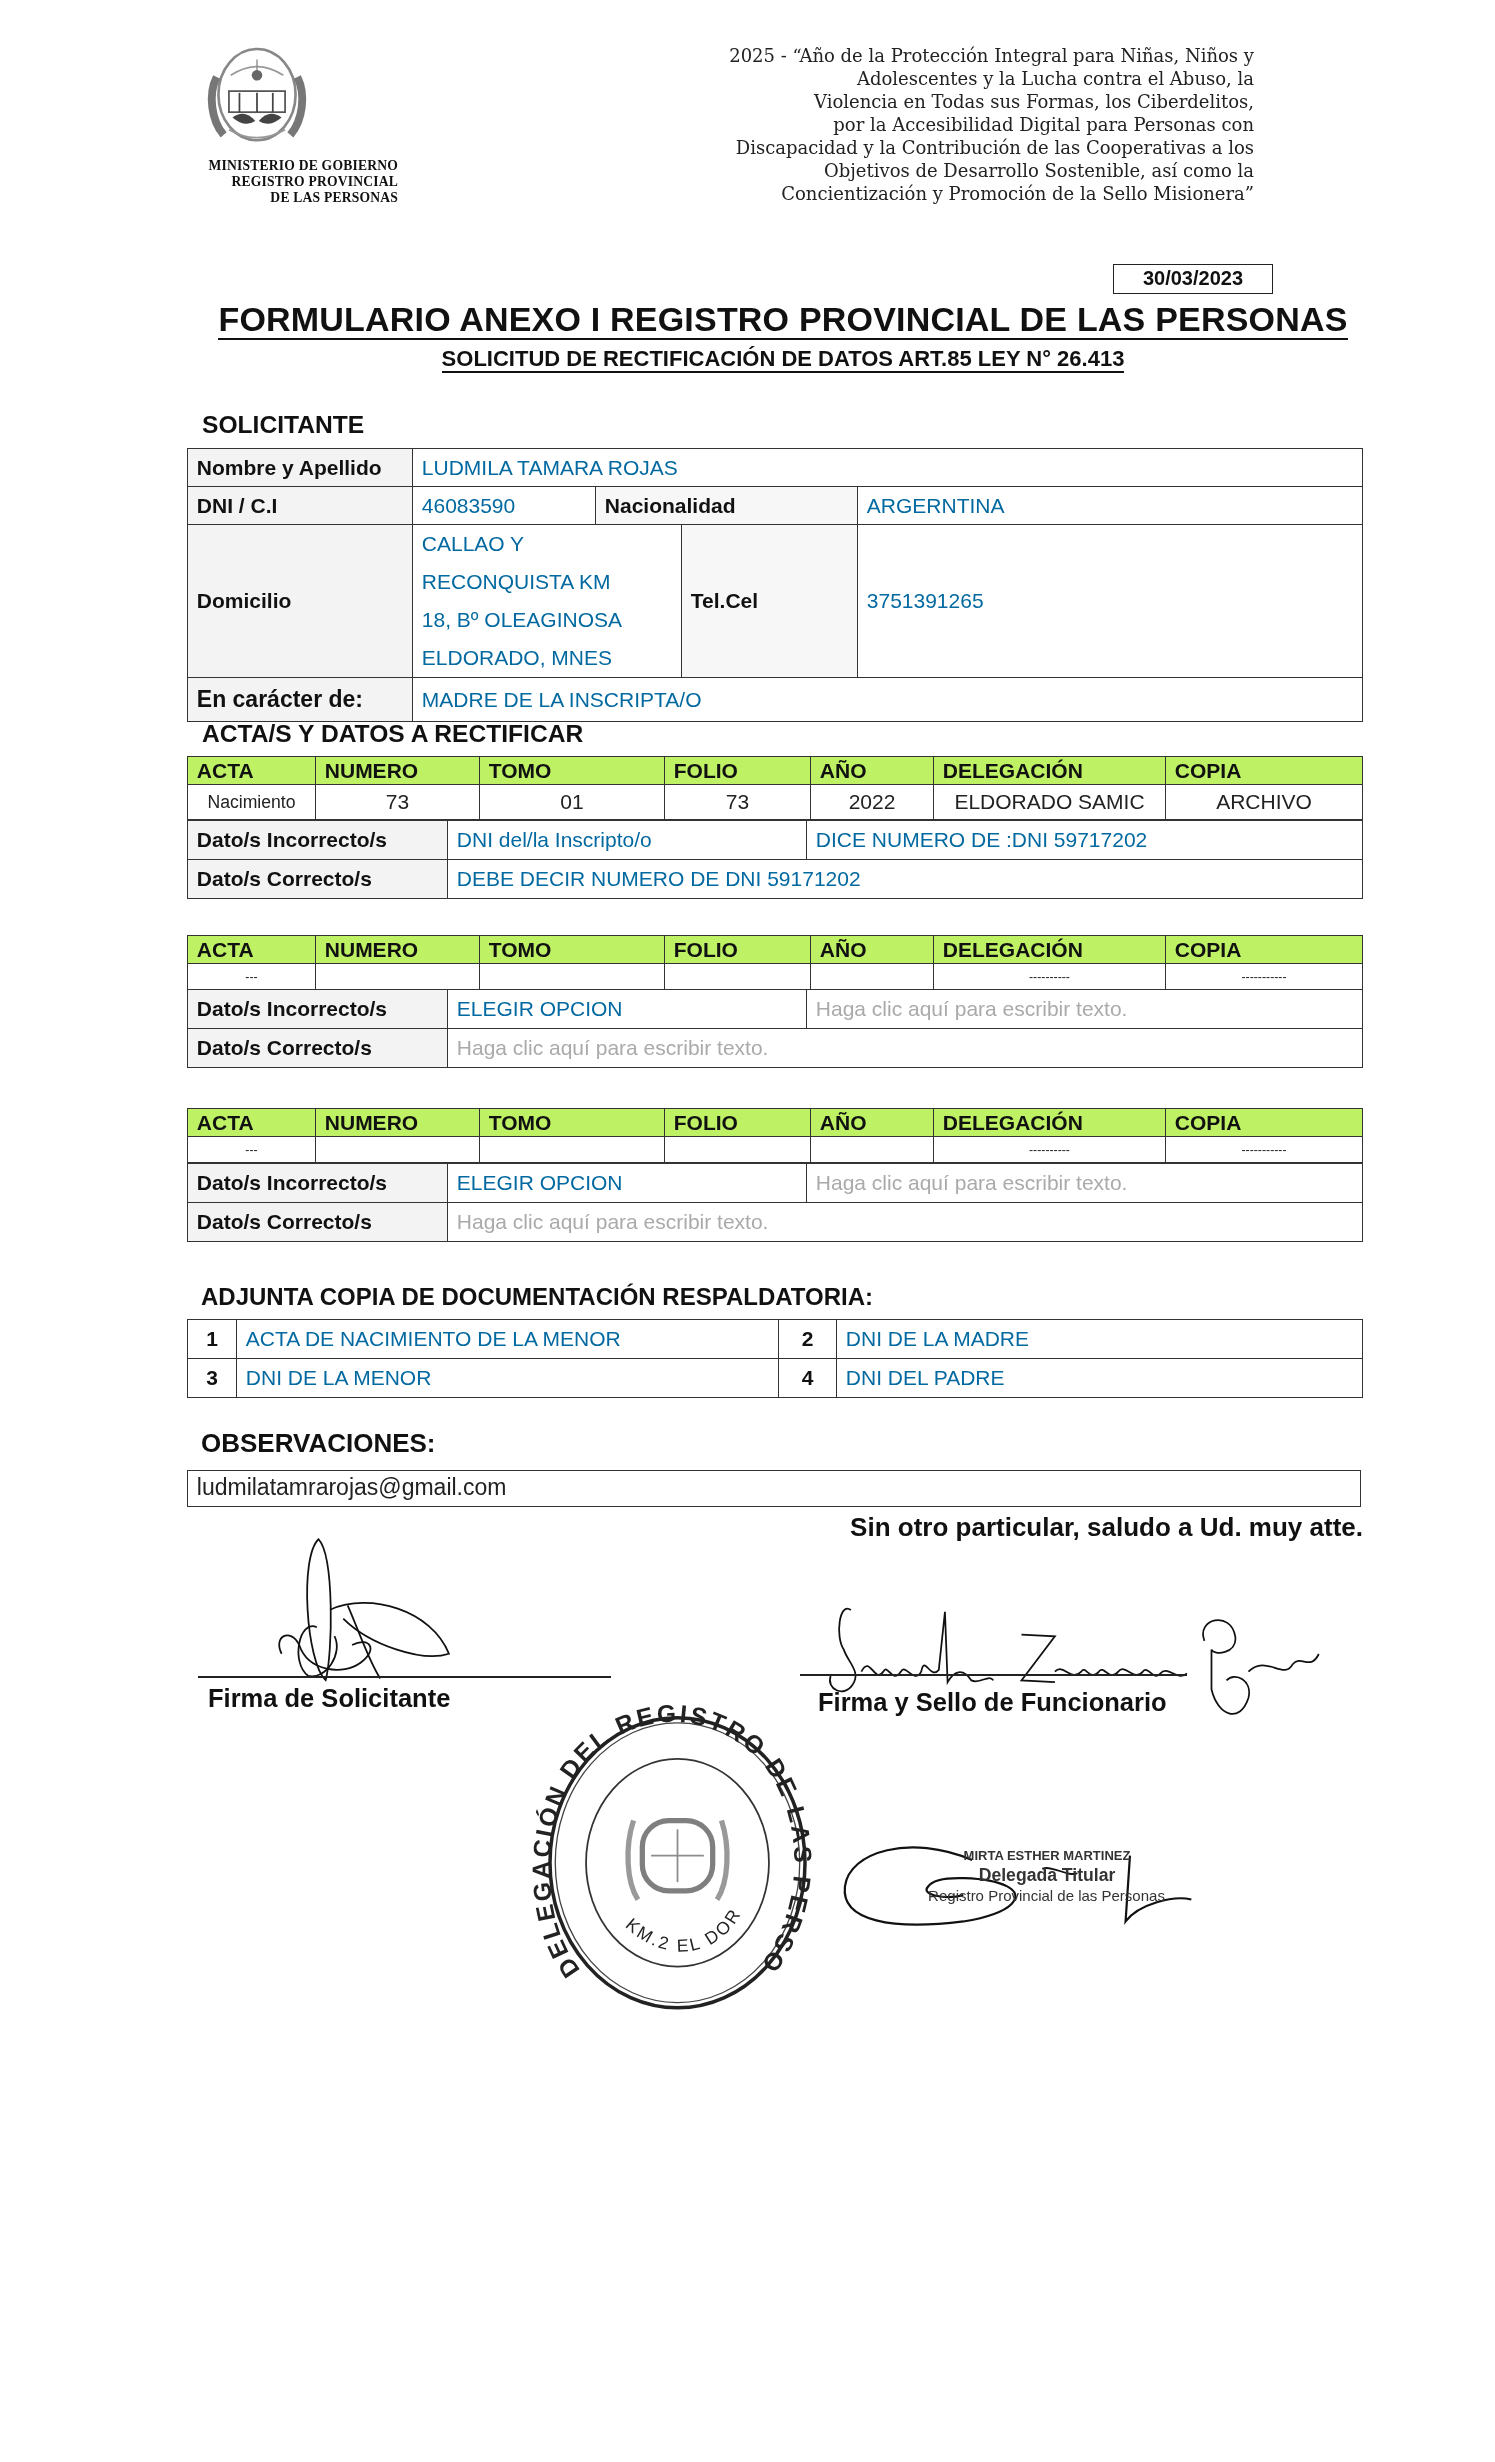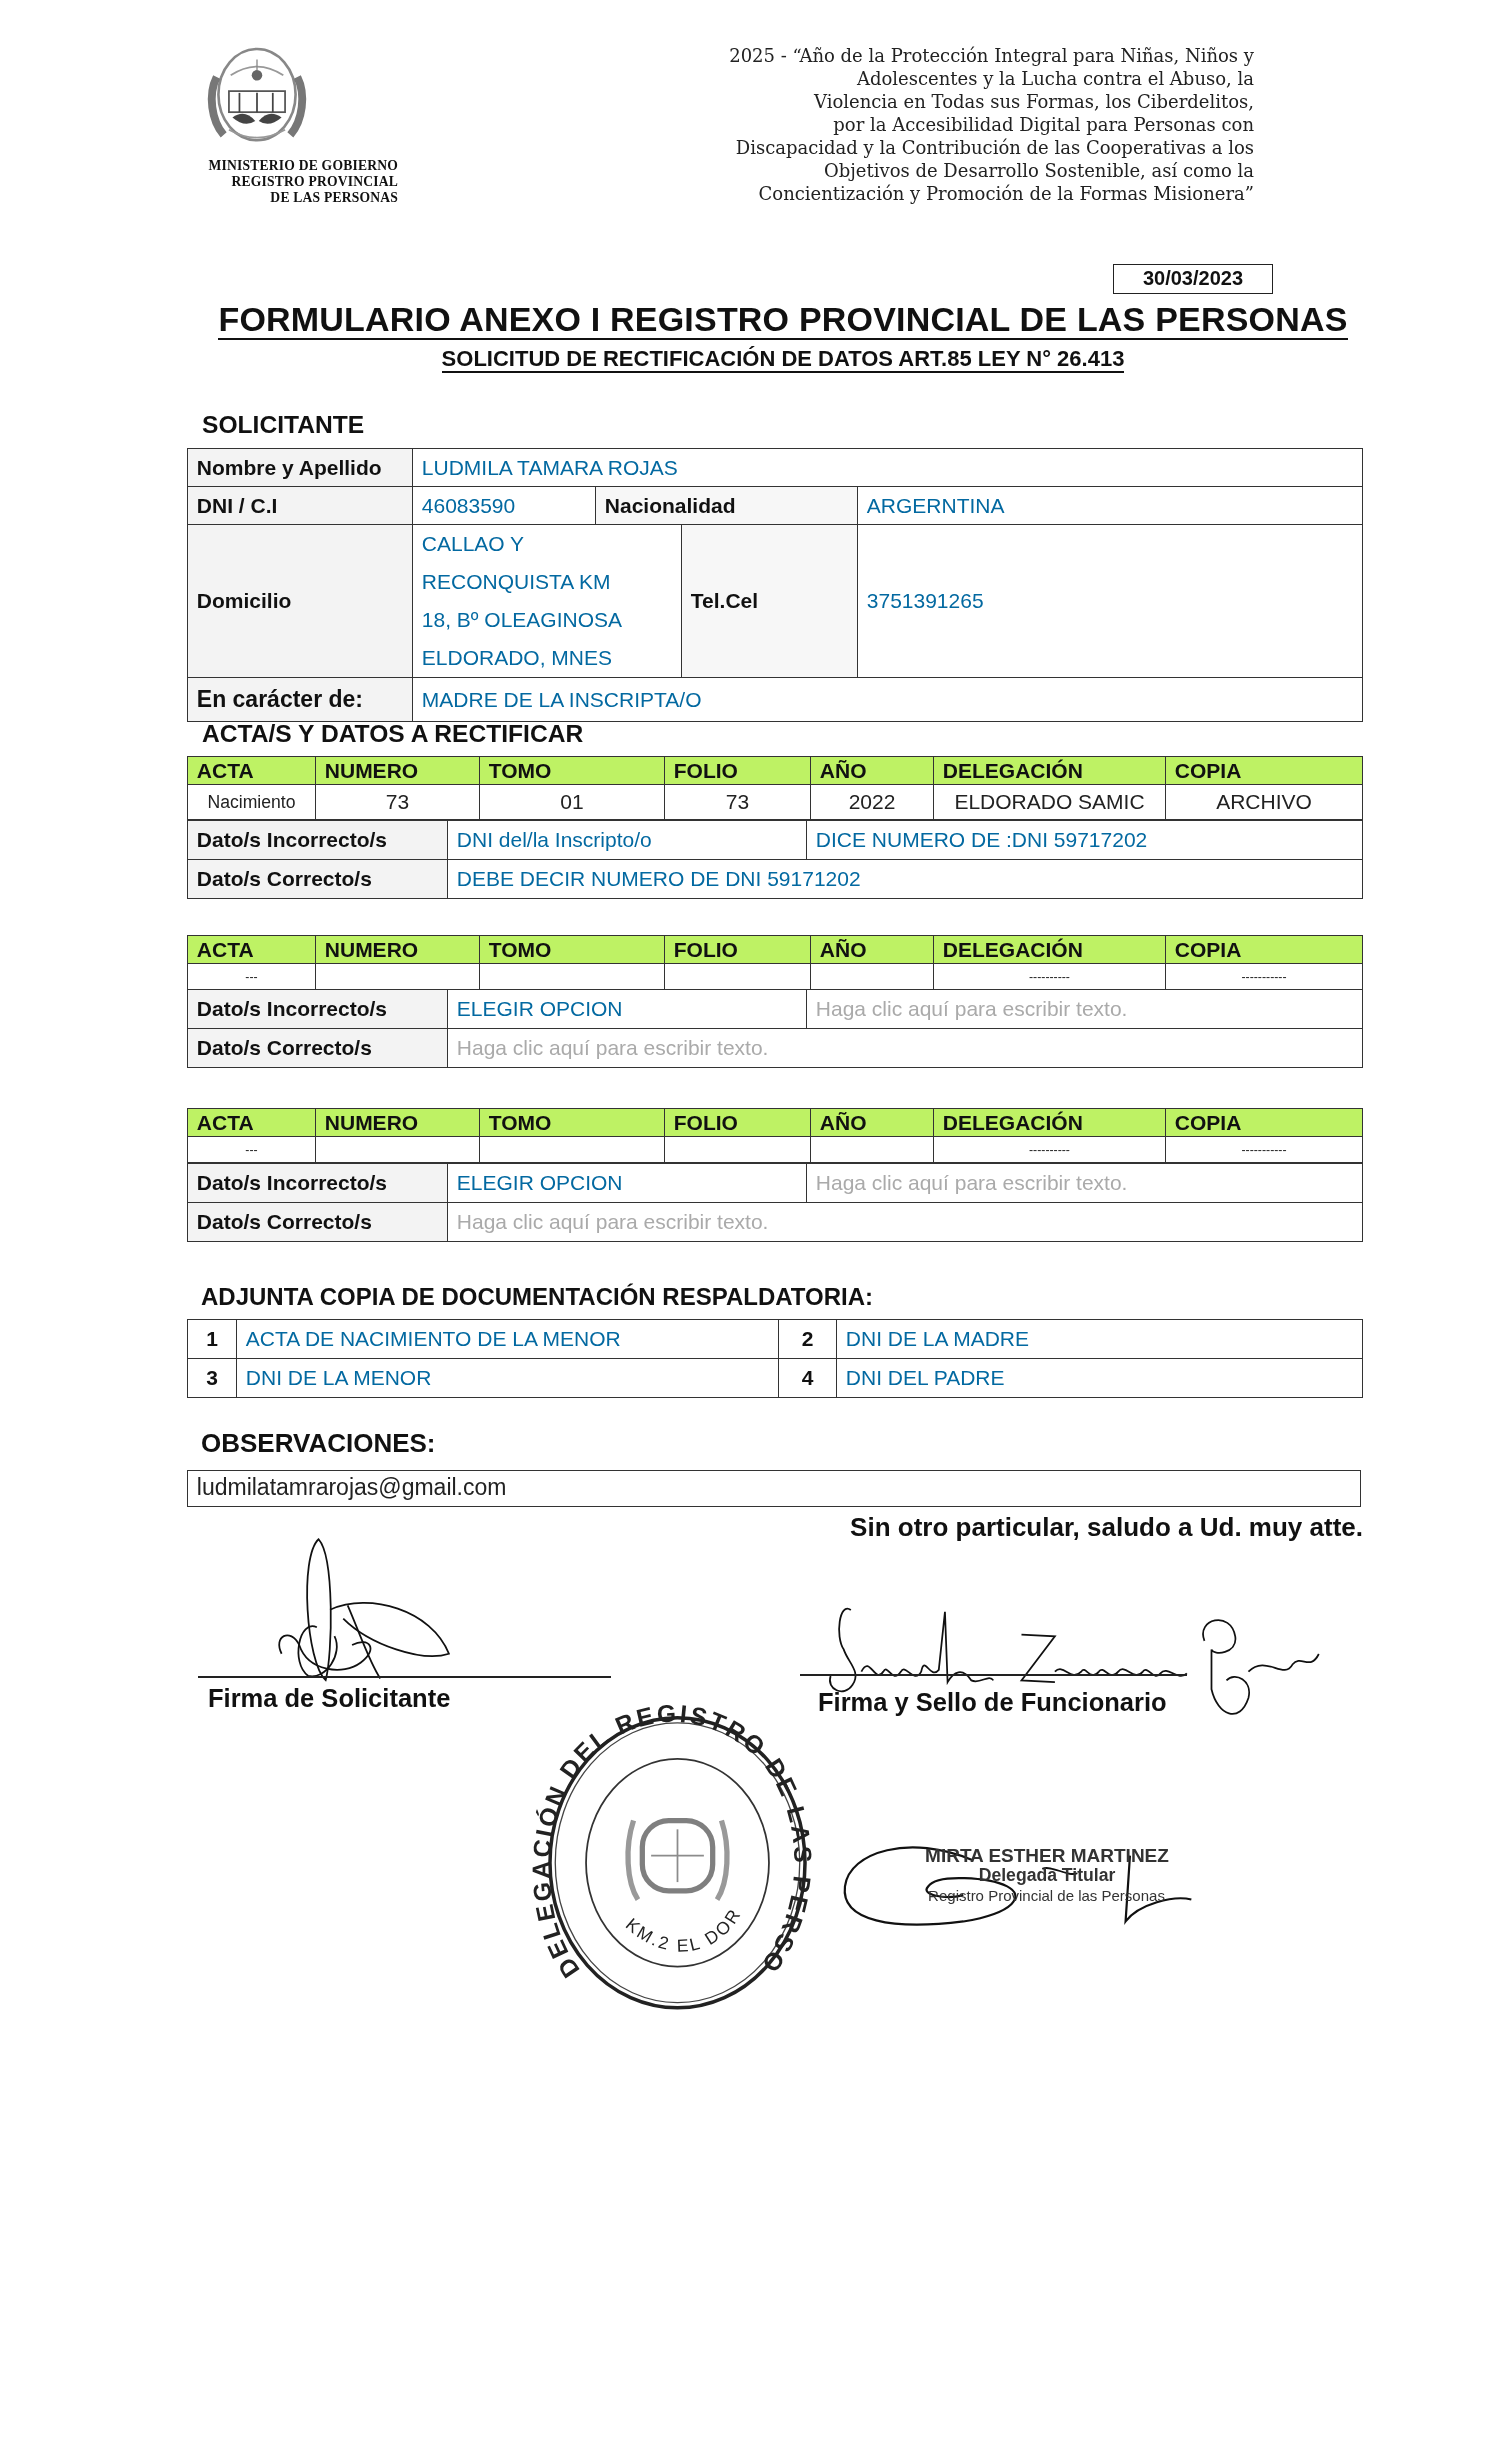--- a/index.html
+++ b/index.html
@@ -62,21 +62,21 @@
   <div>DE LAS PERSONAS</div>
 </div>
 
 <div class="abs motto">
   <div>2025 - “Año de la Protección Integral para Niñas, Niños y</div>
   <div>Adolescentes y la Lucha contra el Abuso, la</div>
   <div>Violencia en Todas sus Formas, los Ciberdelitos,</div>
   <div>por la Accesibilidad Digital para Personas con</div>
   <div>Discapacidad y la Contribución de las Cooperativas a los</div>
   <div>Objetivos de Desarrollo Sostenible, así como la</div>
-  <div>Concientización y Promoción de la Formas Misionera”</div>
+  <div>Concientización y Promoción de la Sello Misionera”</div>
 </div>
 
 <div class="abs datebox">30/03/2023</div>
 
 <div class="abs title"><span>FORMULARIO ANEXO I REGISTRO PROVINCIAL DE LAS PERSONAS</span></div>
 <div class="abs subtitle"><span>SOLICITUD DE RECTIFICACIÓN DE DATOS ART.85 LEY N° 26.413</span></div>
 
 <div class="abs heading" style="left:202px; top:410px;">SOLICITANTE</div>
 
 <table class="form" style="left:187px; top:448px; width:1175px;">
@@ -336,16 +336,16 @@
     <path d="M120 130 C110 160 112 200 125 220" fill="none" stroke="#777" stroke-width="6"></path>
     <path d="M220 130 C230 160 228 200 215 220" fill="none" stroke="#777" stroke-width="6"></path>
   </g>
 </svg>
 
 <svg class="abs" style="left:840px; top:1825px;" width="387" height="114" viewBox="0 0 440 130">
   <path d="M150 40 C80 10 10 30 5 70 C0 110 60 120 140 110 C200 100 210 80 190 70 C170 60 110 55 100 70 C90 80 120 85 140 80" fill="none" stroke="#111" stroke-width="2.5"></path>
   <path d="M230 50 C240 45 260 60 270 55" fill="none" stroke="#111" stroke-width="2"></path>
   <path d="M330 35 L325 110 C340 90 380 80 400 85" fill="none" stroke="#111" stroke-width="2.5"></path>
 </svg>
-<div class="abs" style="left:915px; top:1845px; width:264px; text-align:center; font-weight:bold; font-size:19px; line-height:21px; color:#333;">MIRTA ESTHER MARTINEZ</div>
+<div class="abs" style="left:915px; top:1845px; width:264px; text-align:center; font-weight:bold; font-size:13px; line-height:21px; color:#333;">MIRTA ESTHER MARTINEZ</div>
 <div class="abs" style="left:915px; top:1866px; width:264px; text-align:center; font-weight:bold; font-size:17.6px; line-height:19.3px; color:#333;">Delegada Titular</div>
 <div class="abs" style="left:906px; top:1887px; width:281px; text-align:center; font-size:15px; line-height:17.6px; color:#333;">Registro Provincial de las Personas</div>
 
 
 </body></html>

